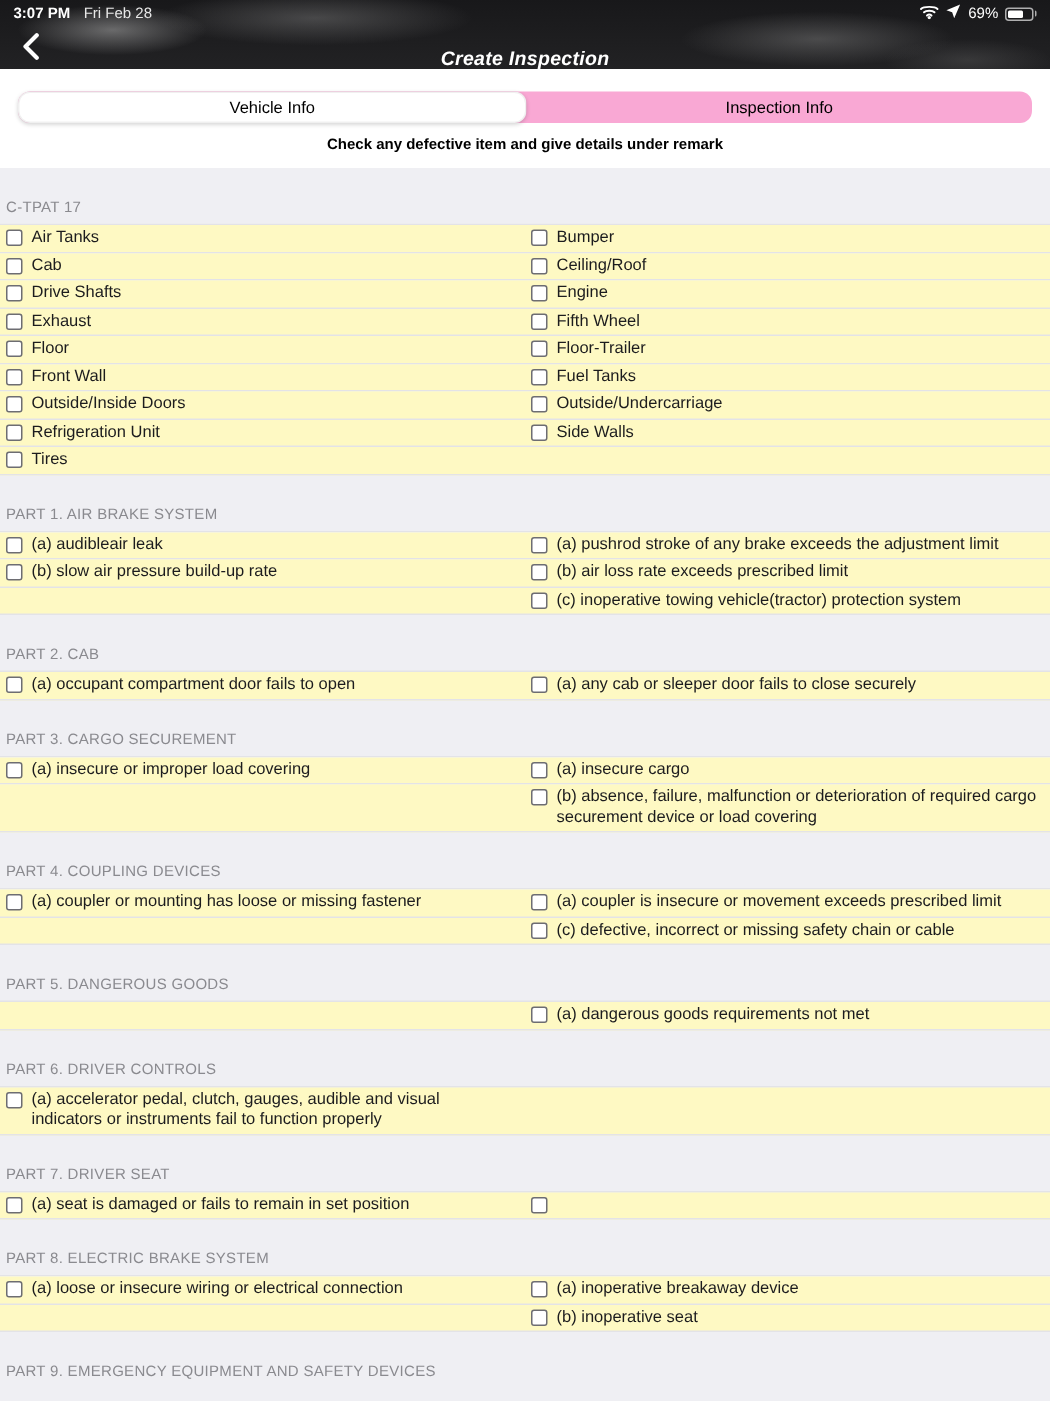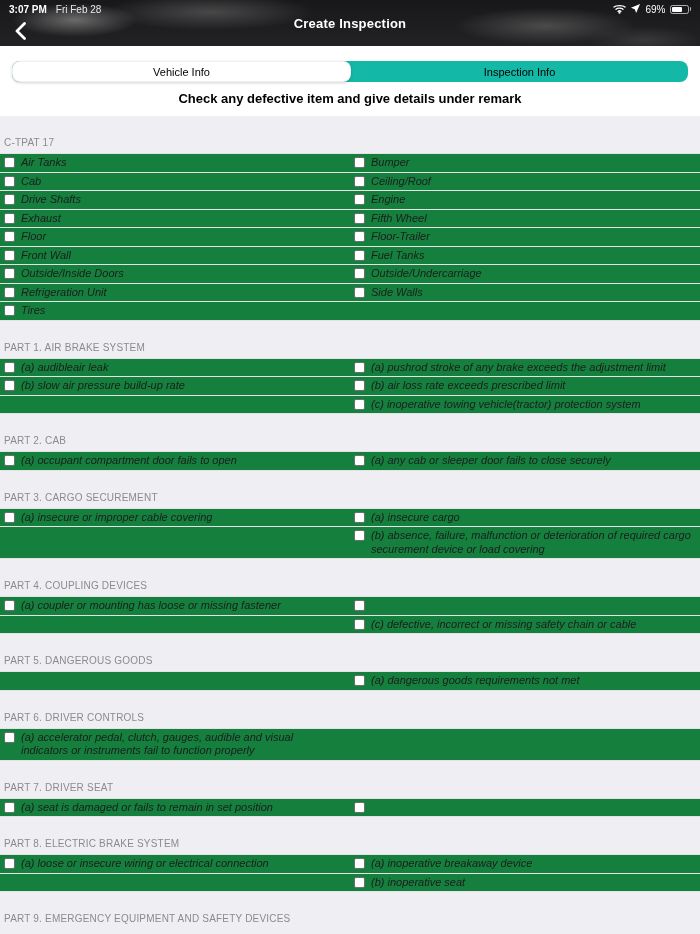--- a/index.html
+++ b/index.html
@@ -27,49 +27,49 @@
     padding:2px 9px 0 9px; font-size:10px;
   }
   .status-left { display:flex; gap:9px; align-items:center; }
   .status-time { font-weight:700;text-align:right; }
   .status-date { font-weight:400; color:#e8e8e8; }
   .status-right { display:flex; gap:4px; align-items:center; }
   .battery { display:flex; align-items:center; }
   .battery-body { width:19px; height:9px; border:1px solid rgba(255,255,255,.65); border-radius:2.5px; padding:1px; }
   .battery-fill { display:block; height:100%; width:69%; background:#fff; border-radius:1px; }
   .battery-nub { width:1.5px; height:3.5px; background:rgba(255,255,255,.65); border-radius:0 1px 1px 0; margin-left:1px; }
-  .nav-bar { height:30px; display:flex; align-items:flex-start; justify-content:center; position:relative; }
+  .nav-bar { height:30px; display:flex; align-items:flex-end; justify-content:center; position:relative;font-style:italic; }
   .back-button { position:absolute; left:15px; top:4px; width:16px; height:22px; display:flex; align-items:center; cursor:pointer; }
   .nav-title { font-size:13px; font-weight:700; letter-spacing:.2px; }
 
   
   .tabs-zone { background:#fff; padding:15px 12px 0 12px; }
-  .segmented { display:flex; background:#14b8a6; border-radius:8px; height:21px; }
+  .segmented { display:flex; background:#f9a8d4; border-radius:8px; height:21px; }
   .segment {
     flex:1; display:flex; align-items:center; justify-content:center;
     font-size:11px; color:#000; border-radius:8px; cursor:pointer;
   }
   .segment.selected {
     background:#fff; border:1px solid rgba(0,0,0,.06);
     box-shadow:0 1px 3px rgba(0,0,0,.18);
   }
   .instruction {
     background:#fff; text-align:center;
-    font-size:13px; font-weight:700; color:#000;
+    font-size:10px; font-weight:700; color:#000;
     padding:9px 0 10px 0;
   }
 
   
   .section-header {
     padding:21px 6px 4px 4px;
     font-size:10px; line-height:12px;
     color:#8a8a8f; letter-spacing:.2px;
   }
   .rows { background:#fff; border-top:1px solid #e3e3e7; }
-  .row { display:flex; min-height:17px; border-bottom:1px solid #e3e3e7; background:#15803d;font-style:italic; }
+  .row { display:flex; min-height:17px; border-bottom:1px solid #e3e3e7; background:#fef9c3; }
   .cell { width:50%; display:flex; align-items:flex-start; padding:2px 8px 2px 4px; }
   .checkbox {
     flex:0 0 auto; width:11px; height:11px;
     border:1.5px solid #6d6d72; border-radius:2px; background:#fff;
     margin:1px 6px 0 0; cursor:pointer;
   }
   .item-label { font-size:11px; line-height:13.5px; color:#1c1c1e; }
 </style>
 </head>
 <body>
@@ -260,21 +260,21 @@
           </div>
         </div>
       </div>
     </div>
     <div class="section">
       <div class="section-header">PART 3. CARGO SECUREMENT</div>
       <div class="rows">
         <div class="row">
           <div class="cell">
             <span class="checkbox"></span>
-            <span class="item-label">(a) insecure or improper cable covering</span>
+            <span class="item-label">(a) insecure or improper load covering</span>
           </div>
           <div class="cell">
             <span class="checkbox"></span>
             <span class="item-label">(a) insecure cargo</span>
           </div>
         </div>
         <div class="row">
           <div class="cell"></div>
           <div class="cell">
             <span class="checkbox"></span>
@@ -286,20 +286,21 @@
     <div class="section">
       <div class="section-header">PART 4. COUPLING DEVICES</div>
       <div class="rows">
         <div class="row">
           <div class="cell">
             <span class="checkbox"></span>
             <span class="item-label">(a) coupler or mounting has loose or missing fastener</span>
           </div>
           <div class="cell">
             <span class="checkbox"></span>
+            <span class="item-label">(a) coupler is insecure or movement exceeds prescribed limit</span>
           </div>
         </div>
         <div class="row">
           <div class="cell"></div>
           <div class="cell">
             <span class="checkbox"></span>
             <span class="item-label">(c) defective, incorrect or missing safety chain or cable</span>
           </div>
         </div>
       </div>

